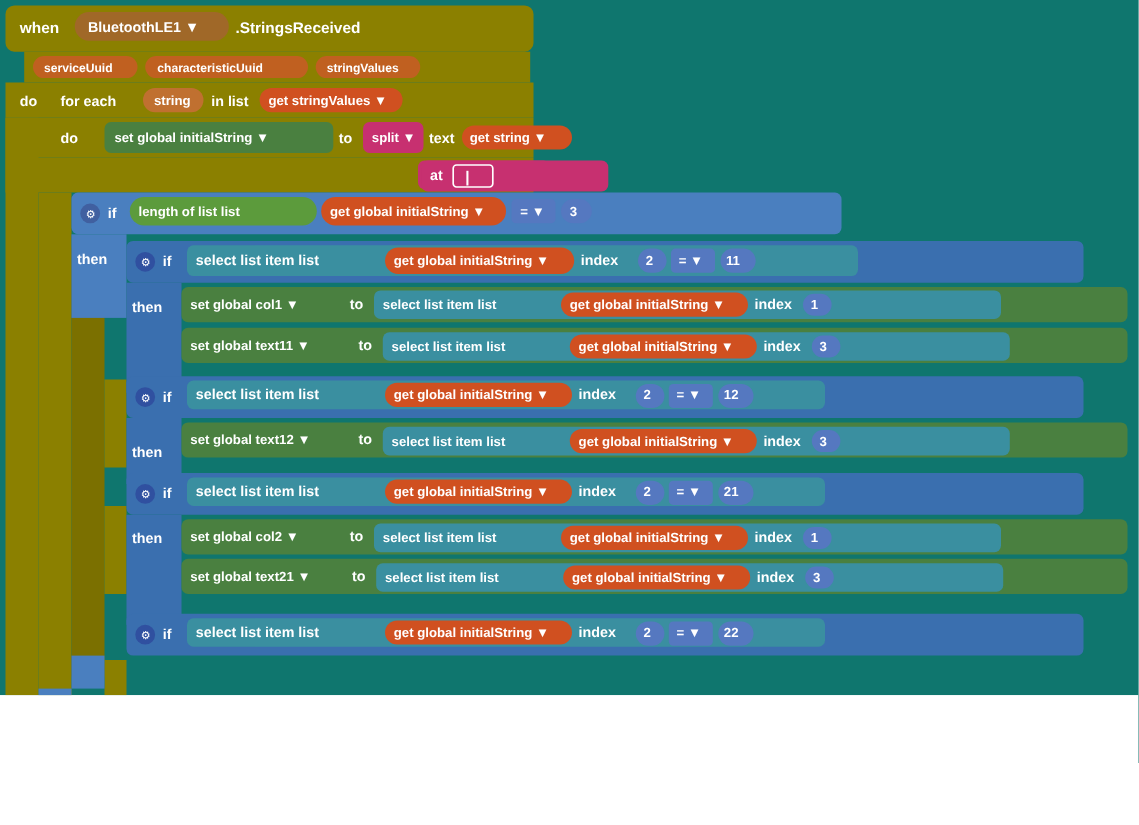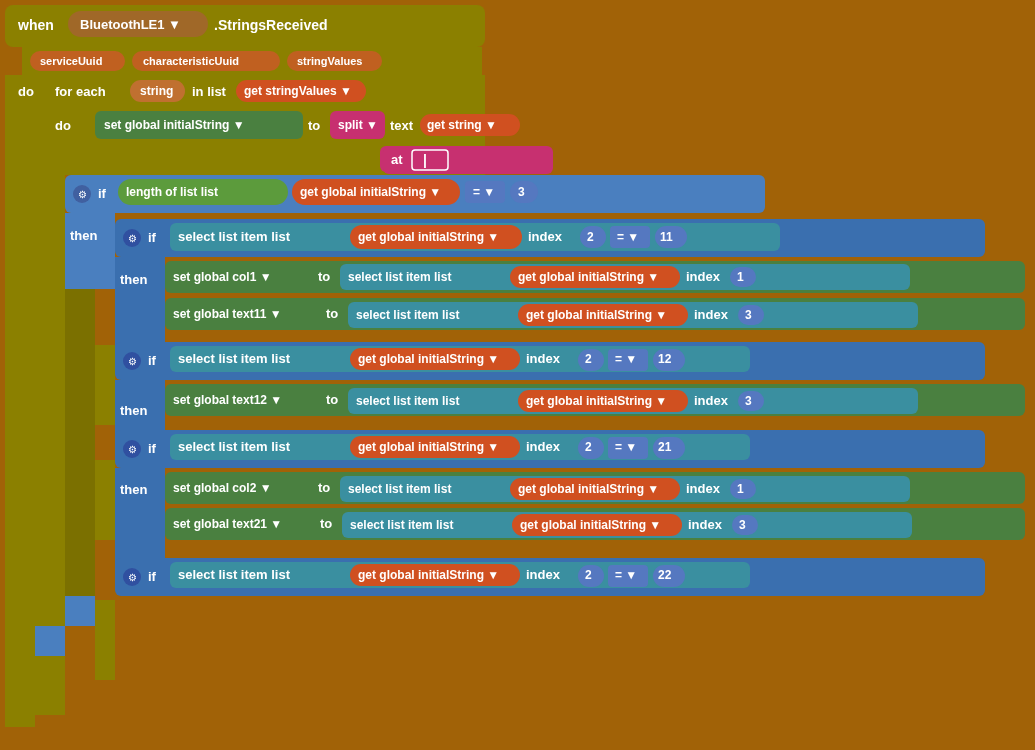--- a/index.html
+++ b/index.html
@@ -4,22 +4,22 @@
   <style>
     * { box-sizing: border-box; margin: 0; padding: 0; }
     body {
       background: #fff;
       font-family: 'Arial', sans-serif;
       font-size: 13px;
       overflow: hidden;
     }
     .canvas {
       width: 1035px;
-      height: 750px;
-      background: #a16207;
+      height: 632px;
+      background: #0f766e;
       position: relative;
       overflow: hidden;
     }
 
   </style>
 </head>
 <body>
 
 <div class="canvas">
   <svg width="1035" height="750" style="position:absolute;top:0;left:0;">

